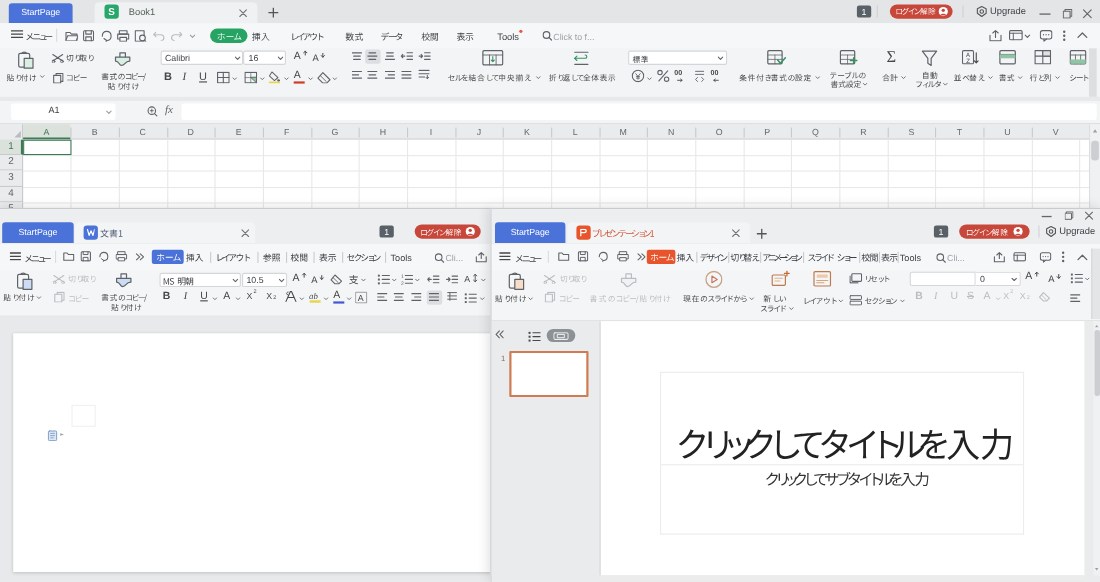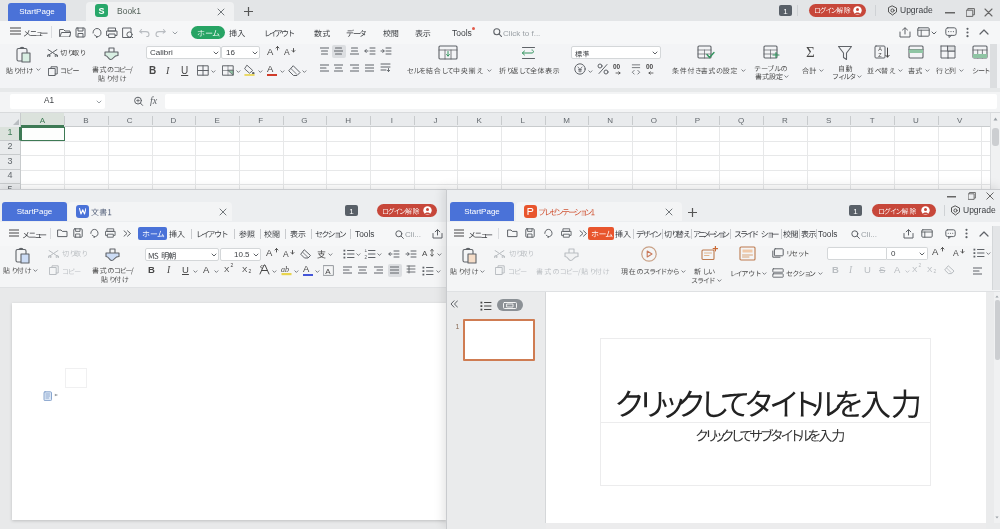--- a/index.html
+++ b/index.html
@@ -848,21 +848,21 @@
       <use href="#u4d" x="0"></use>
       <use href="#u53" x="73.72"></use>
       <use href="#u660e" x="164.15"></use>
       <use href="#u671d" x="253.13"></use>
     </g>
   </svg>
 <svg style="position:absolute;left:211px;top:253px;" width="6" height="4" viewBox="0 0 6 4" fill="none" stroke-linecap="round" stroke-linejoin="round">
     <path d="M1 1 L3 3 L5 1" stroke="#5f6368" stroke-width="1"></path>
   </svg>
 <div style="position:absolute;left:220px;top:248px;width:41px;height:12.5px;background:#fff;border:1px solid #d4d7d9;border-radius:2px"></div>
-<div style="position:absolute;left:224px;top:250.3px;font: 8px/9.2px 'Liberation Sans', sans-serif;color:#3c3f43;white-space:pre;margin-left:10px;">10.5</div>
+<div style="position:absolute;left:224px;top:250.3px;font: 8px/9.2px 'Liberation Sans', sans-serif;color:#3c3f43;white-space:pre;">10.5</div>
 <svg style="position:absolute;left:253px;top:253px;" width="6" height="4" viewBox="0 0 6 4" fill="none" stroke-linecap="round" stroke-linejoin="round">
     <path d="M1 1 L3 3 L5 1" stroke="#5f6368" stroke-width="1"></path>
   </svg>
 <div style="position:absolute;left:266px;top:248px;font: 9.5px/10.925px 'Liberation Sans', sans-serif;color:#474747;white-space:pre;">A</div>
 <svg style="position:absolute;left:274px;top:247.5px;" width="5" height="5" viewBox="0 0 5 5" fill="none" stroke-linecap="round" stroke-linejoin="round">
     <path d="M2.5 4 V0.5 M1 2 L2.5 0.5 L4 2" stroke="#474747" stroke-width="0.9"></path>
   </svg>
 <div style="position:absolute;left:283px;top:249.5px;font: 8.5px/9.775px 'Liberation Sans', sans-serif;color:#474747;white-space:pre;">A</div>
 <svg style="position:absolute;left:290px;top:250px;" width="5" height="5" viewBox="0 0 5 5" fill="none" stroke-linecap="round" stroke-linejoin="round">
     <path d="M2.5 0.5 V4 M1 2.5 L2.5 4 L4 2.5" stroke="#474747" stroke-width="0.9"></path>

